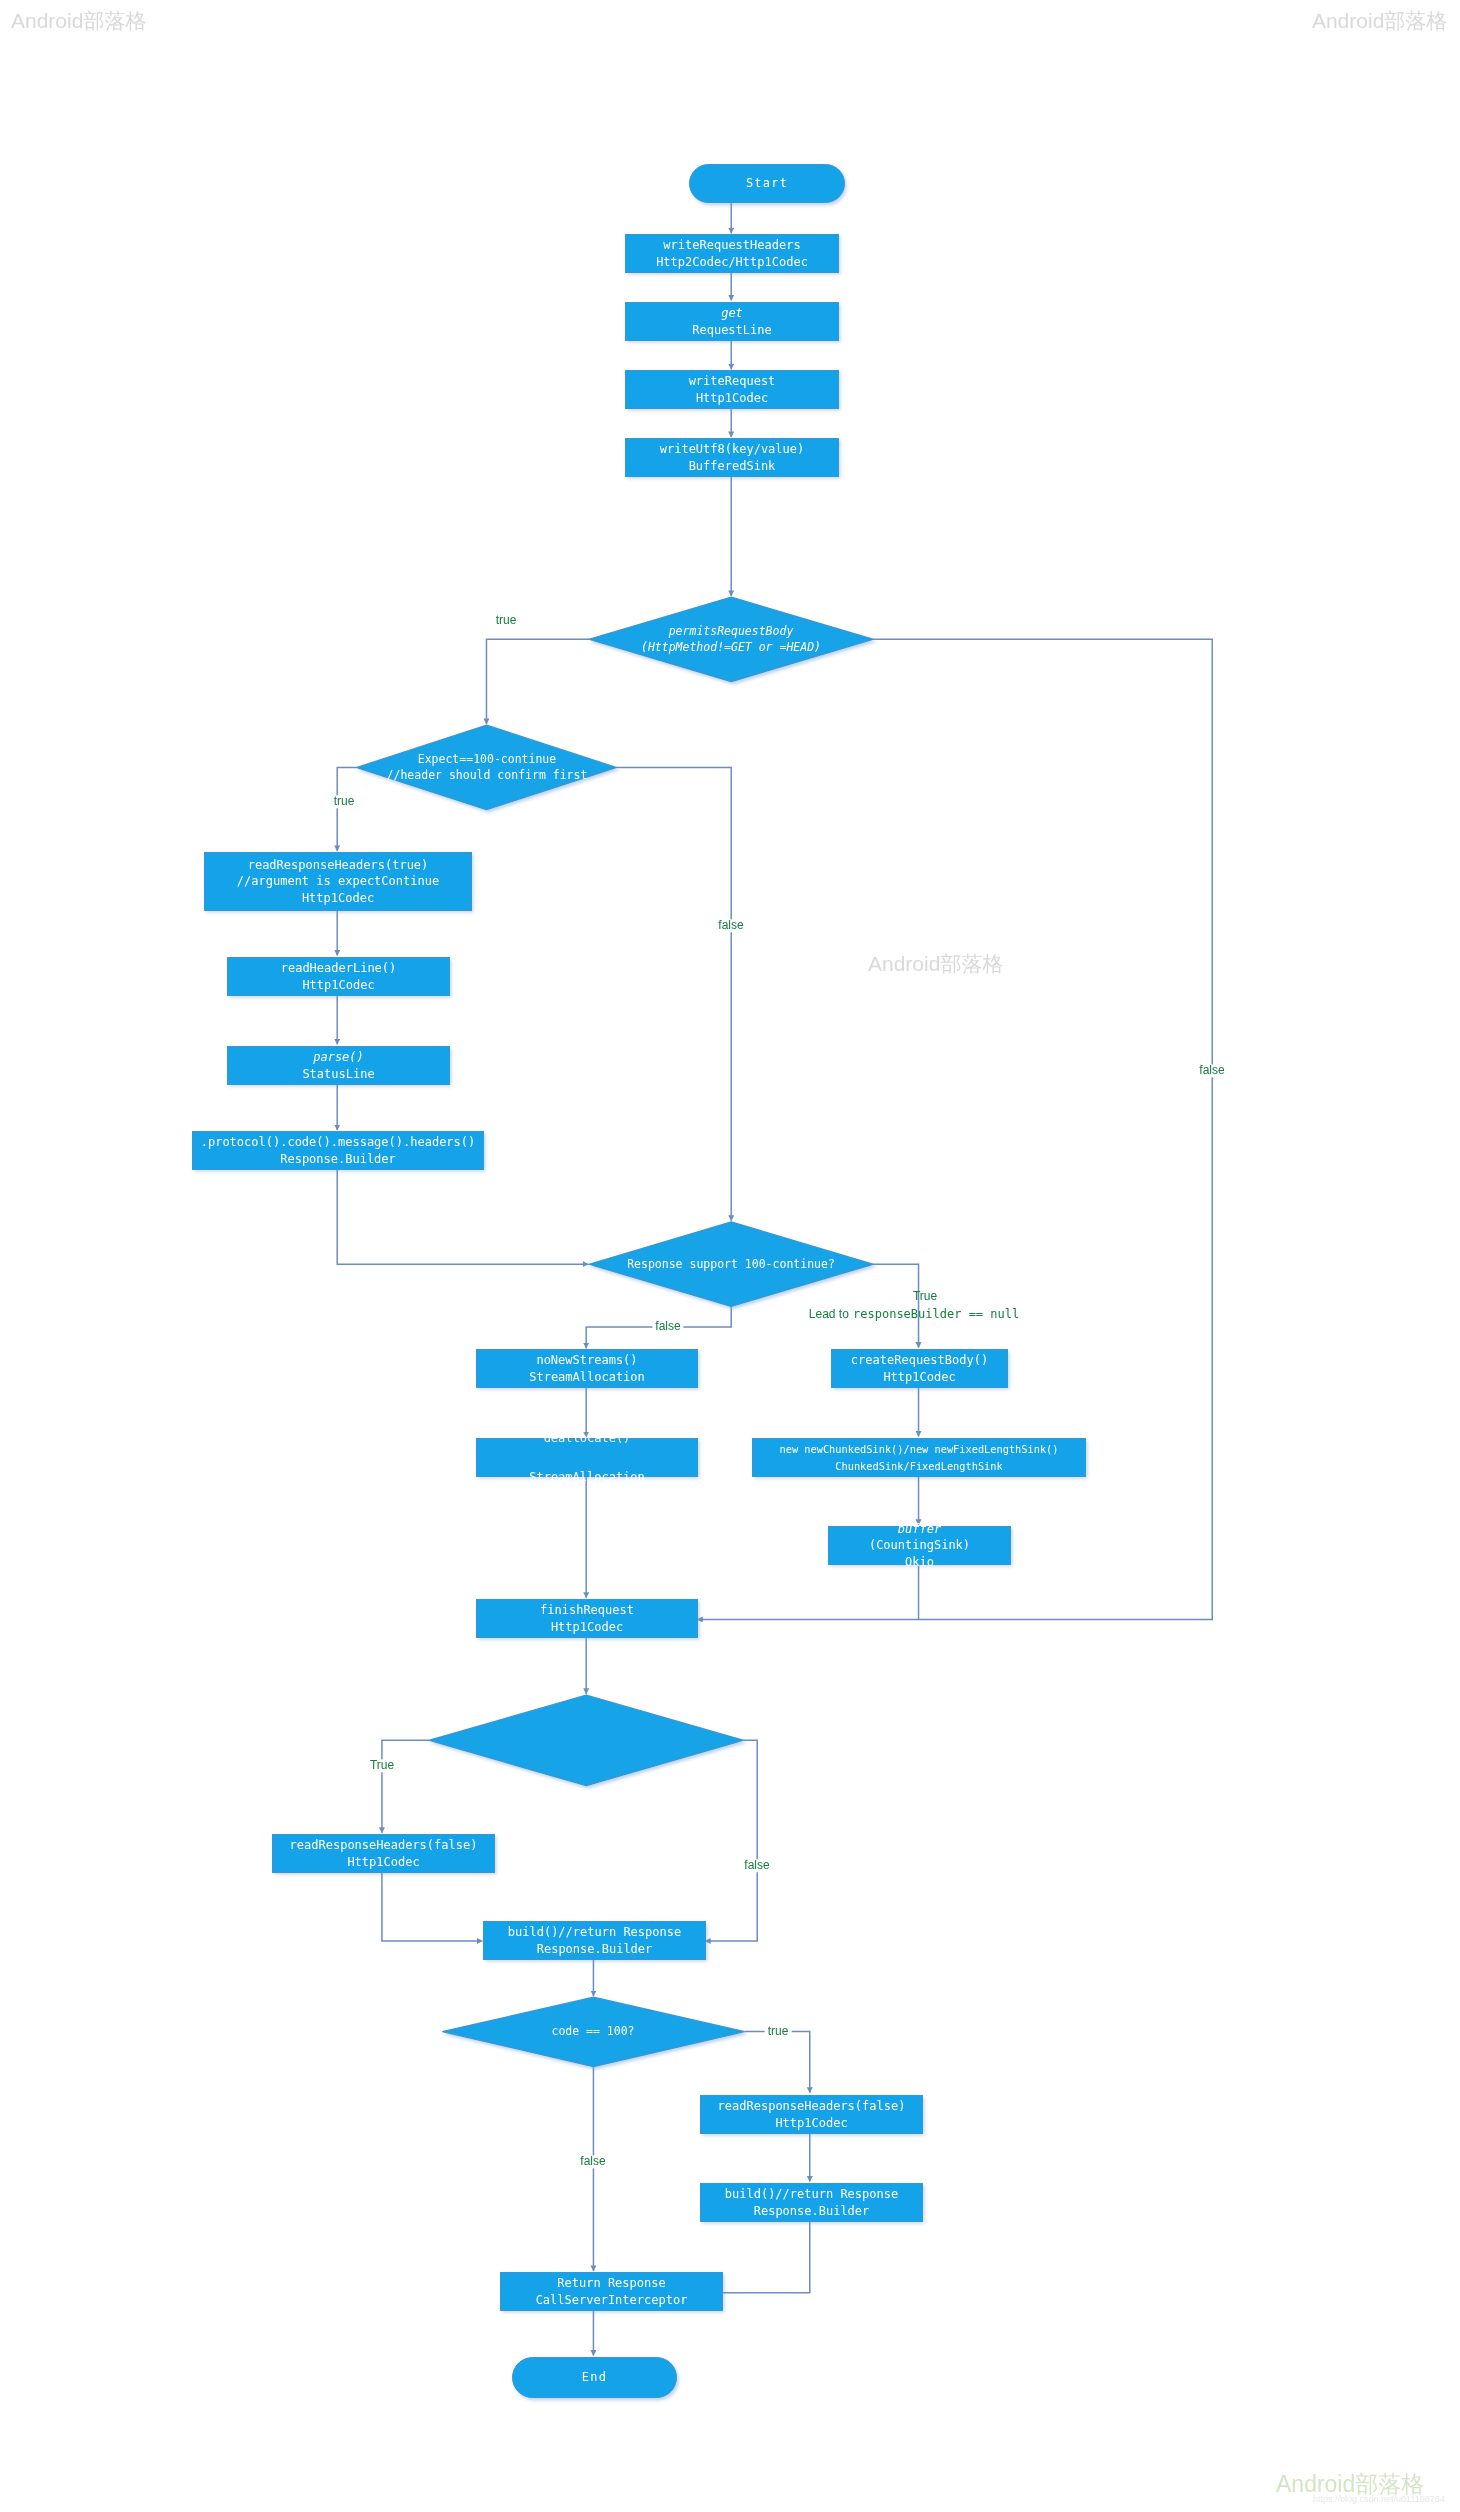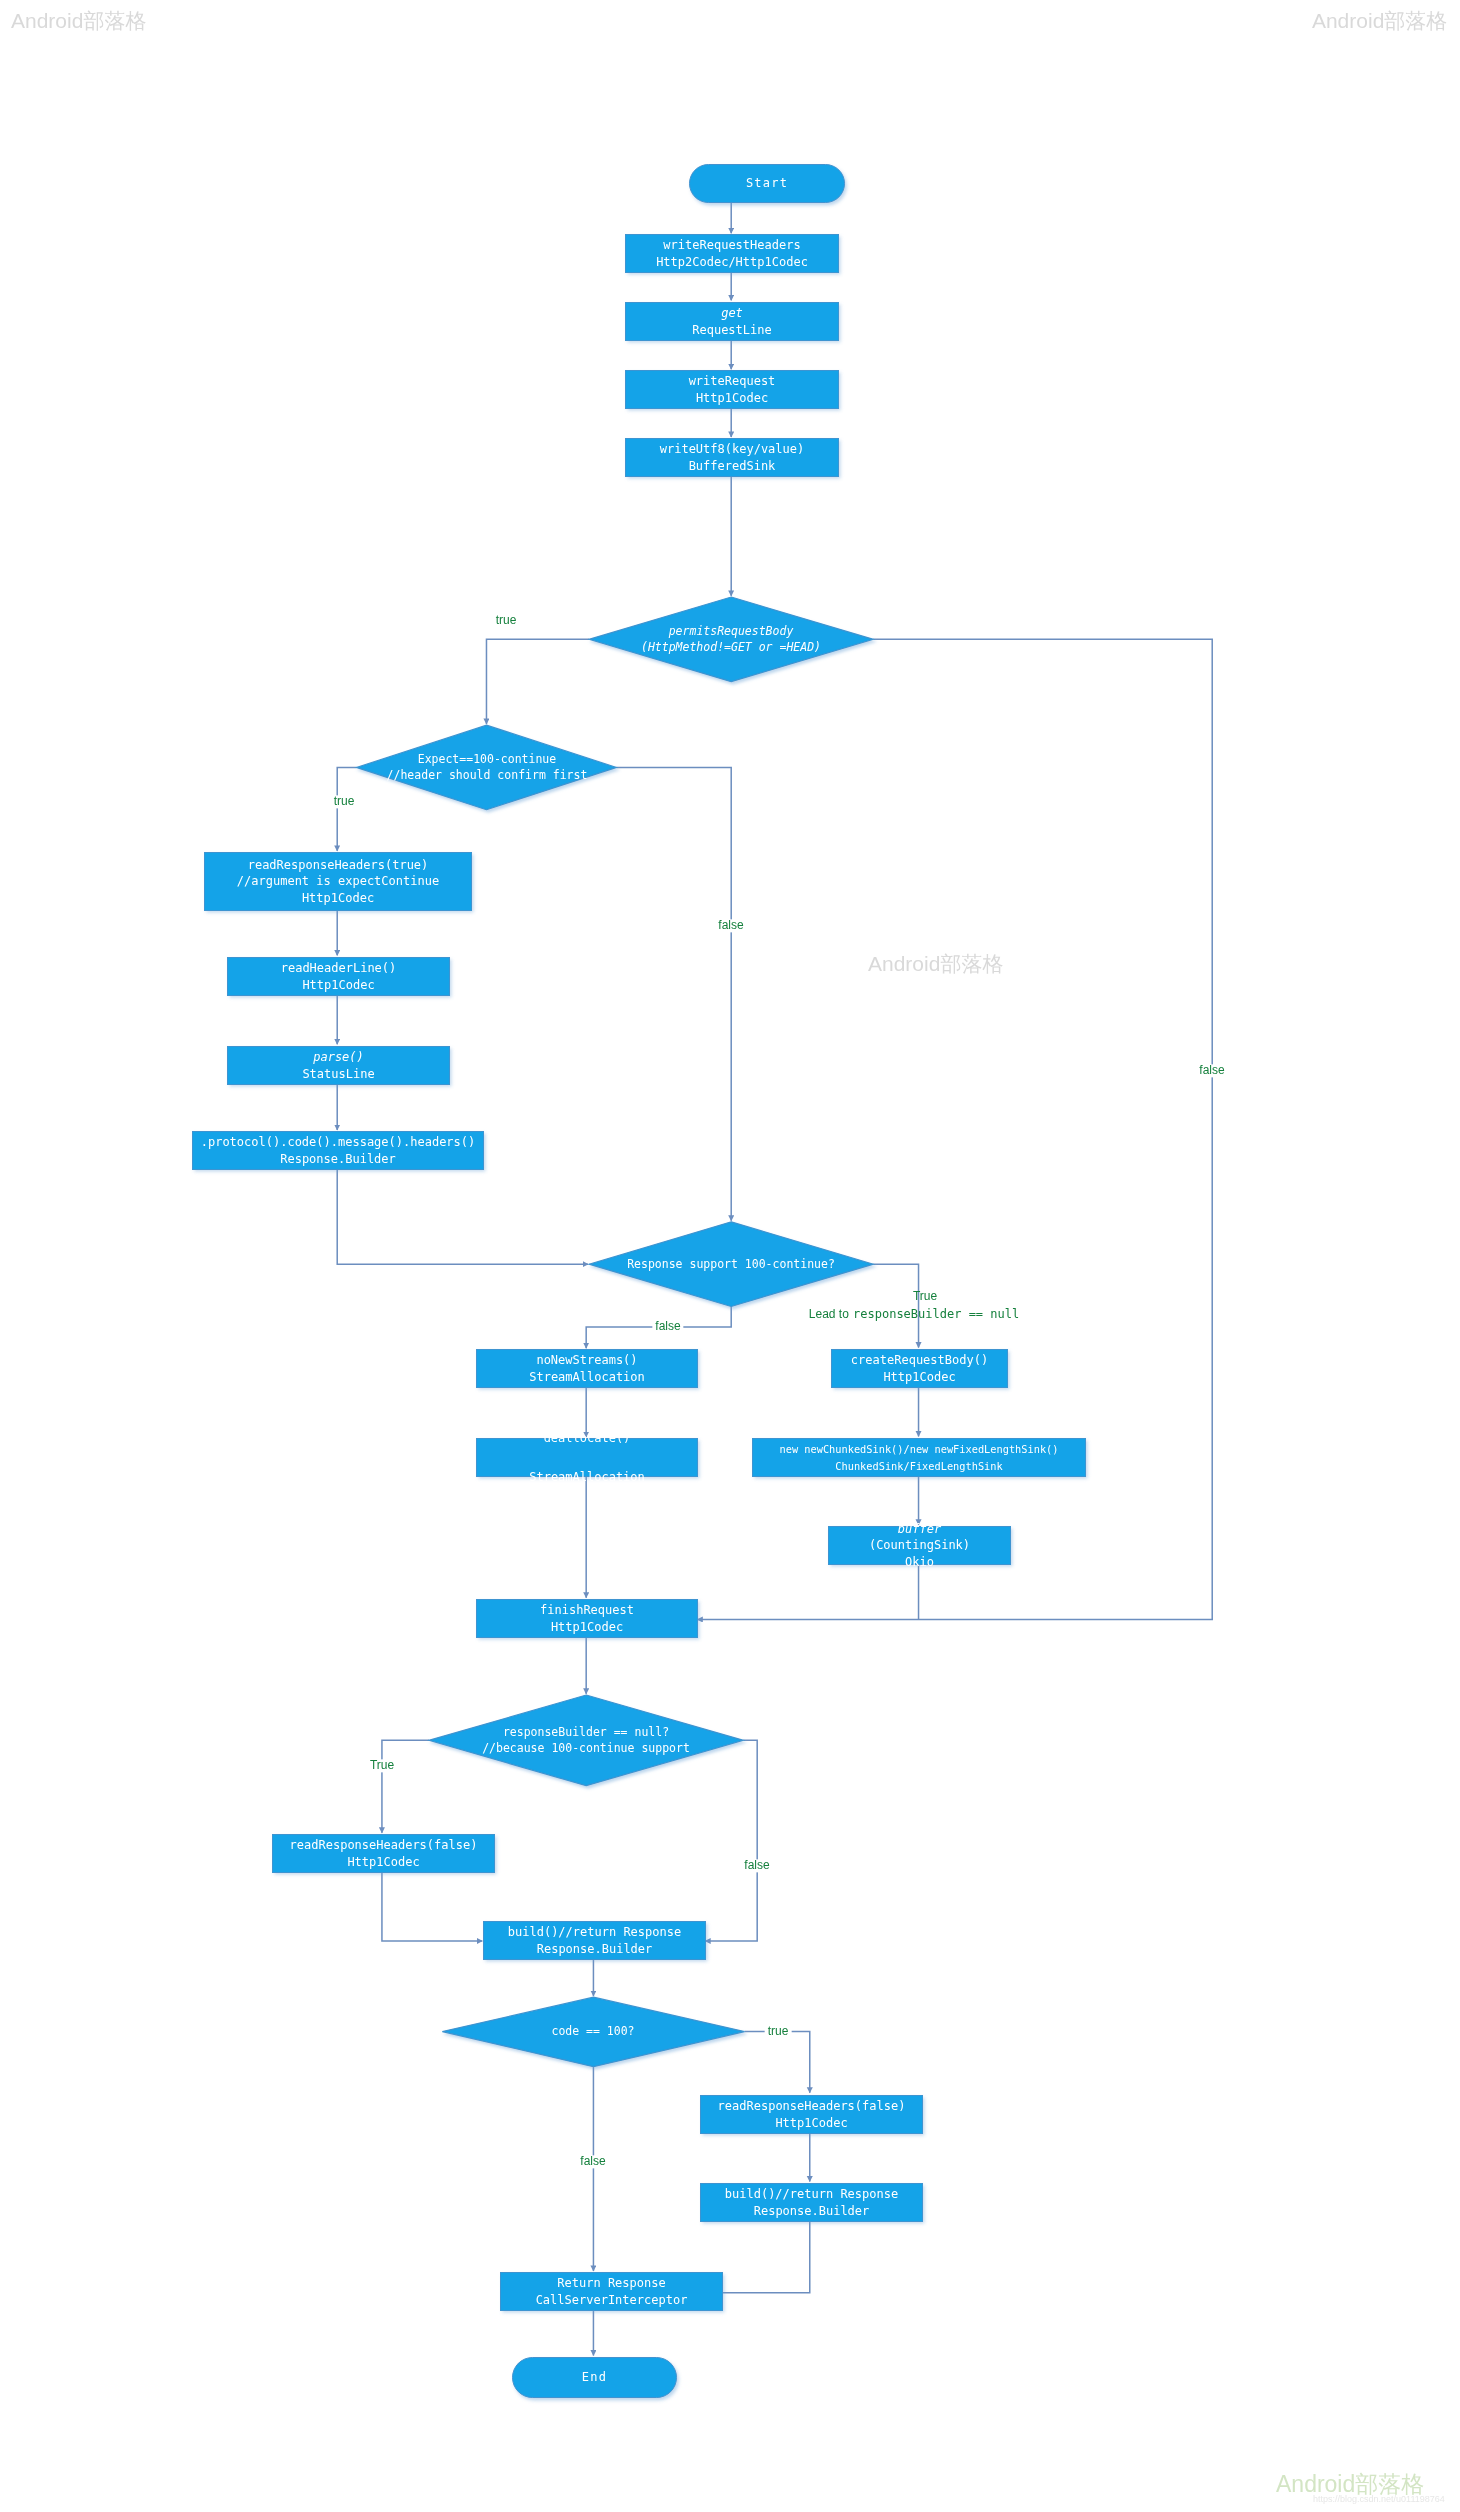--- a/index.html
+++ b/index.html
@@ -171,24 +171,20 @@
         <span>(CountingSink)</span>
       </span>
     <span>Okio</span>
   </div>
 
   <div class="node box" style="left:476px;top:1599px;width:220px;height:37px;">
     <span>finishRequest</span>
     <span>Http1Codec</span>
   </div>
 
-  <div class="node dtext" style="left:429px;top:1695px;width:314px;height:91px;">
-    <span>responseBuilder == null?</span>
-    <span>//because 100-continue support</span>
-  </div>
 
   <div class="node box" style="left:272px;top:1834px;width:221px;height:37px;">
     <span>readResponseHeaders(false)</span>
     <span>Http1Codec</span>
   </div>
 
   <div class="node box" style="left:483px;top:1921px;width:221px;height:37px;">
     <span>build()//return Response</span>
     <span>Response.Builder</span>
   </div>

